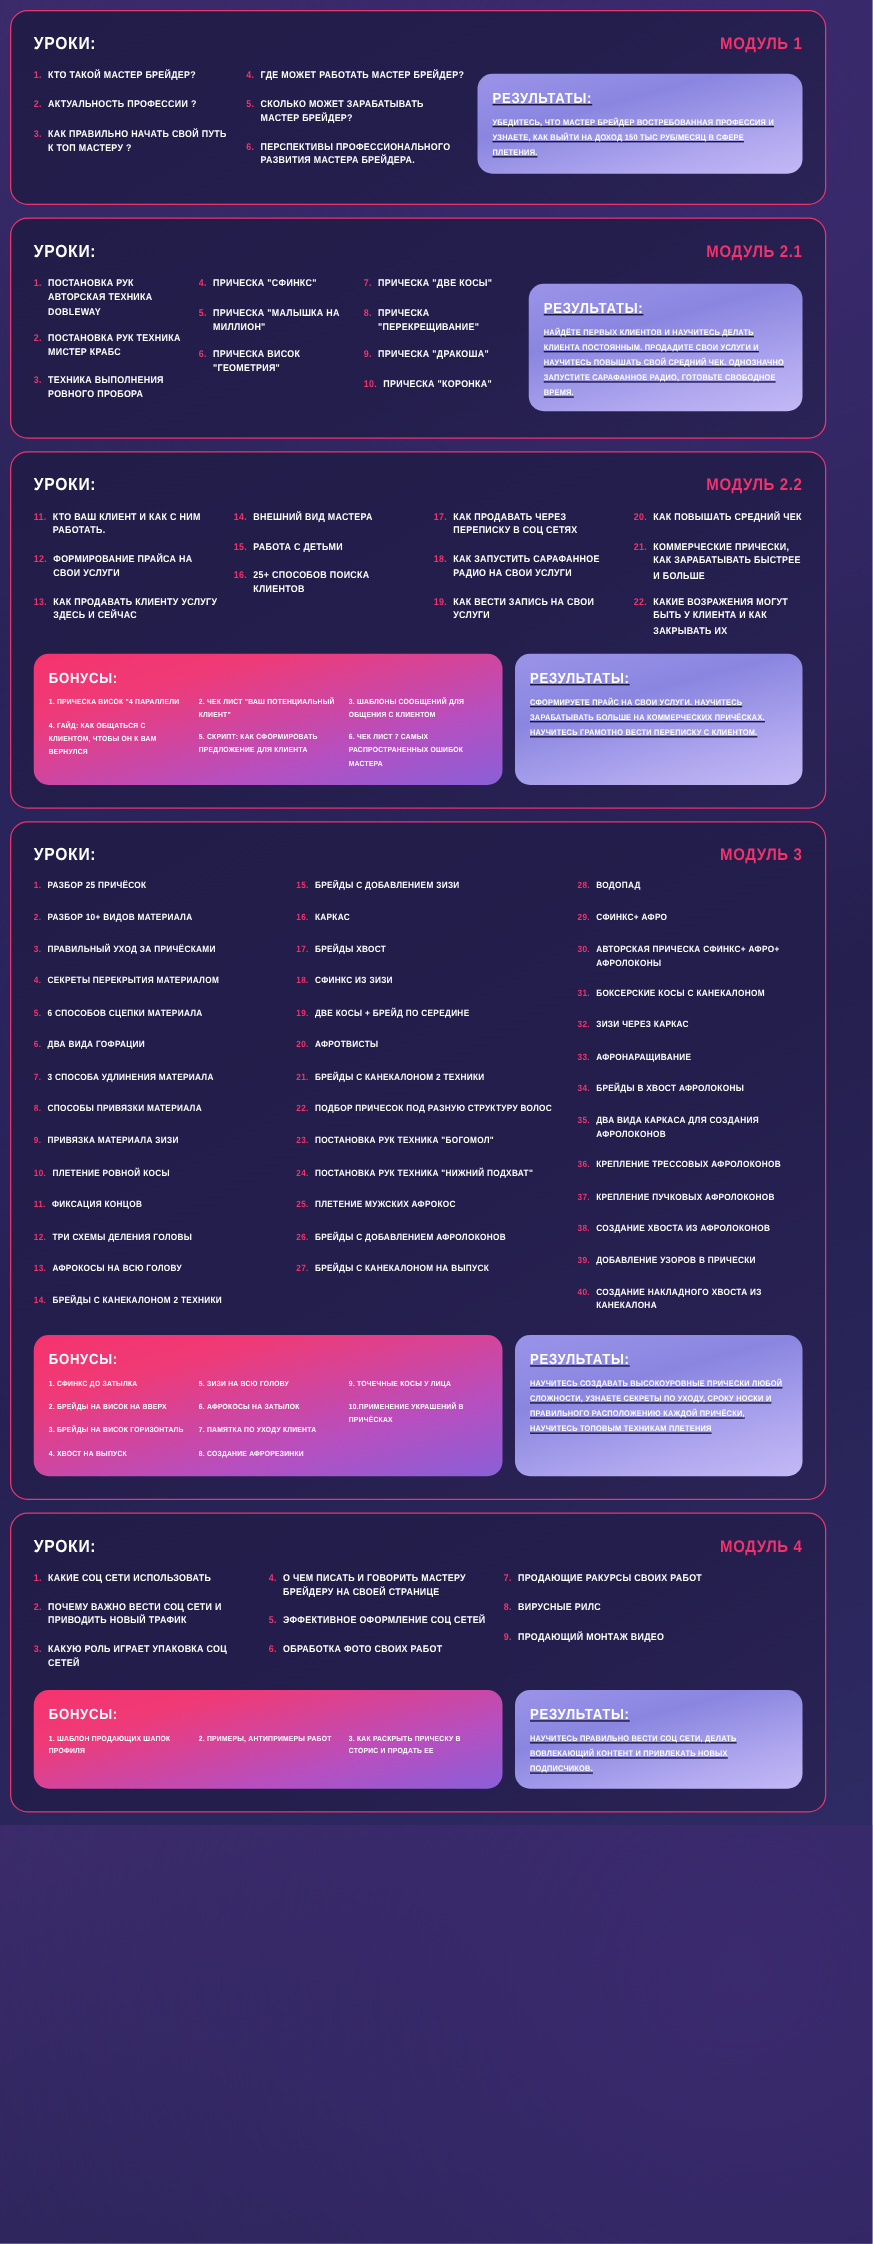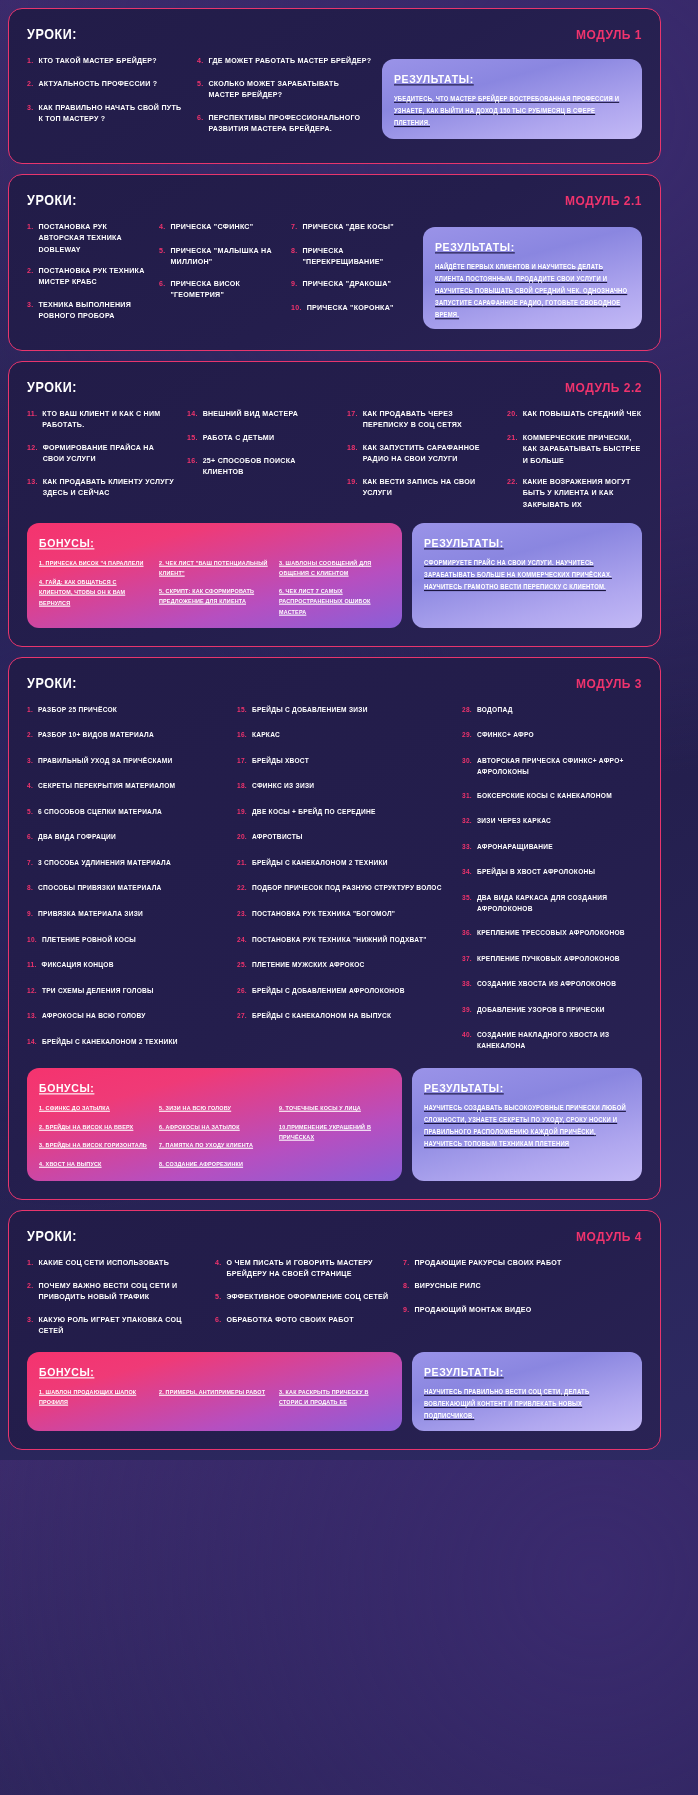--- a/index.html
+++ b/index.html
@@ -62,21 +62,21 @@
     padding:13px 12px;
   }
   .bonuses .btitle { font-size:10.5px; font-weight:700; letter-spacing:.6px; color:#ffffff; margin-bottom:10px;
                      transform:scaleY(1.12); transform-origin:left top; }
   .bgrid { display:flex; gap:9px; }
   .bcol { flex:1; display:flex; flex-direction:column; gap:9px; }
   .bitem { font-size:5.4px; line-height:1.75; font-weight:700; letter-spacing:.2px; color:#ffffff;
            transform:scaleY(1.1); transform-origin:left top; }
 
   .bottom-row { display:flex; gap:10px; margin-top:4px; align-items:stretch; }
-  .bottom-row .bonuses { flex:1 1 62%;text-decoration:underline; }
+  .bottom-row .bonuses { flex:1 1 62%; }
   .bottom-row .results { flex:1 1 38%; }
 
   
   .m1 .cols > .col:nth-child(1) { width:160px; }
   .m1 .cols > .col:nth-child(2) { width:175px; }
   .m1 .cols > .col:nth-child(3) { flex:1; padding-top:4px; }
 
   .m21 .cols > .col:nth-child(1),
   .m21 .cols > .col:nth-child(2),
   .m21 .cols > .col:nth-child(3) { width:122px; }

